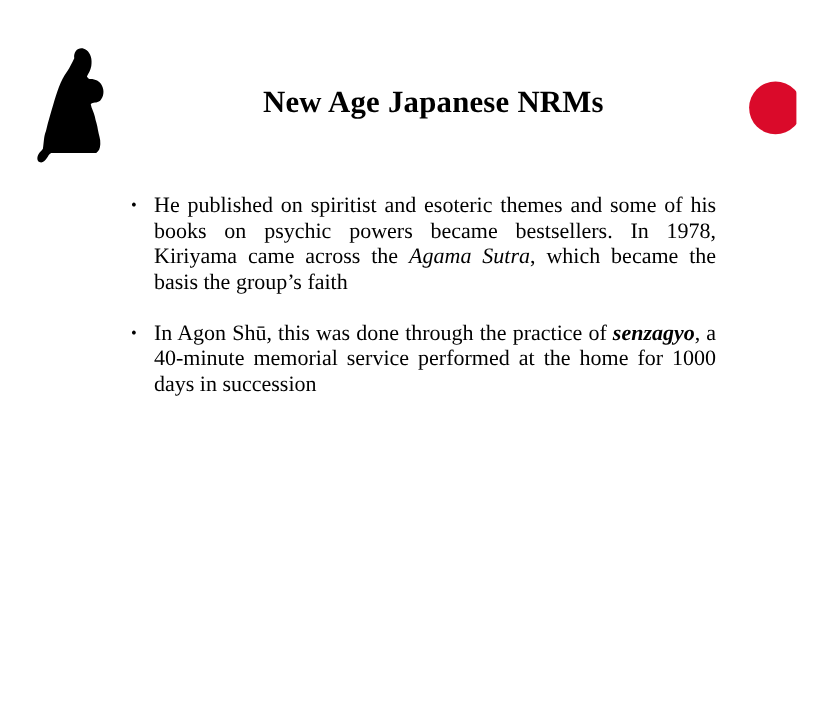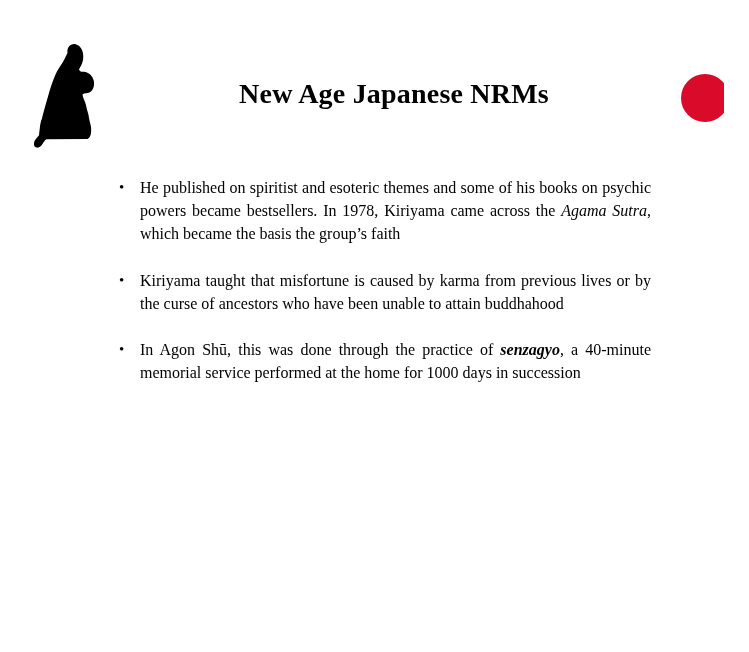--- a/index.html
+++ b/index.html
@@ -51,21 +51,21 @@
     top: 176px;
     width: 533px;
     margin: 0;
     padding: 0;
     list-style: none;
   }
   .bullet-list li {
     position: relative;
     padding-left: 22px;
     margin: 0 0 23px 0;
-    font-size: 16px;
+    font-size: 20px;
     line-height: 23.2px;
     text-align: justify;
     text-justify: inter-word;
   }
   .bullet-list li::before {
     content: "\2022";
     position: absolute;
     left: 1px;
     top: 0;
     font-size: 15px;
@@ -101,17 +101,16 @@
              C 43.5,21.5 45.5,17 47.5,13
              Z"></path>
   </svg>
 
   <h1 class="slide-title">New Age Japanese NRMs</h1>
 
   <div class="red-circle" style="background: rgb(218, 10, 42);"></div>
 
   <ul class="bullet-list">
       <li><span>He published on spiritist and esoteric themes and some of his books on psychic powers became bestsellers. In 1978, Kiriyama came across the </span><span style="font-style: italic;">Agama Sutra</span><span>, which became the basis the group’s faith</span></li>
-      <li><span>Kiriyama taught that misfortune is caused by karma from previous lives or by the curse of ancestors who have been unable to attain buddhahood</span></li>
       <li><span>In Agon Shū,  this was done through the practice of </span><span style="font-style: italic; font-weight: bold;">senzagyo</span><span>, a 40-minute memorial service performed at the home for 1000 days in succession</span></li>
     </ul>
 
 </div>
 
 </body></html>

